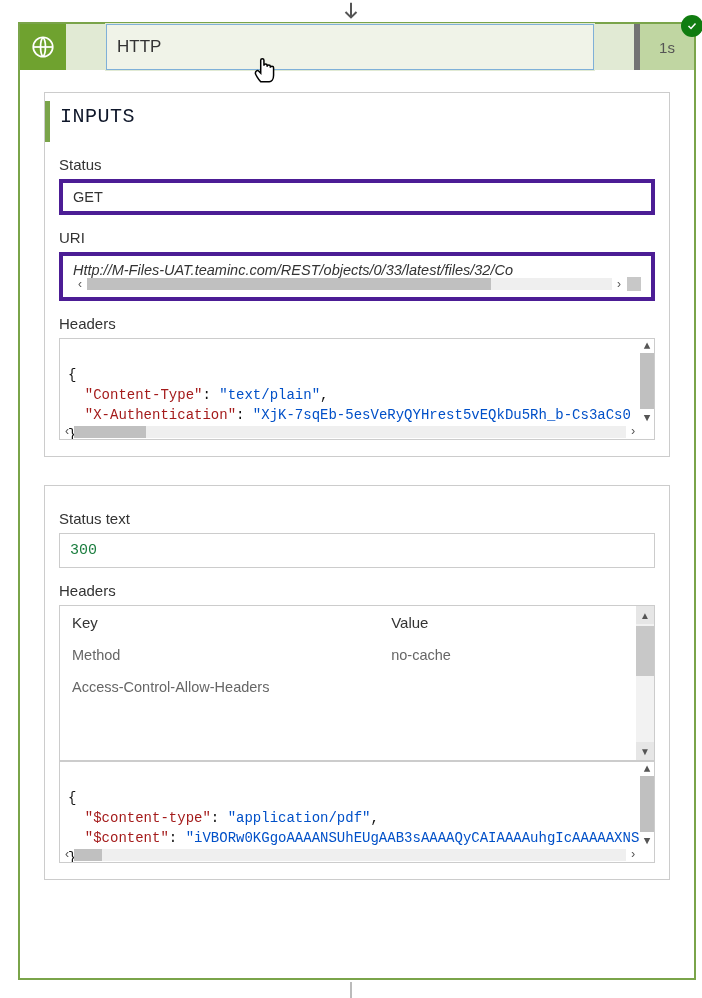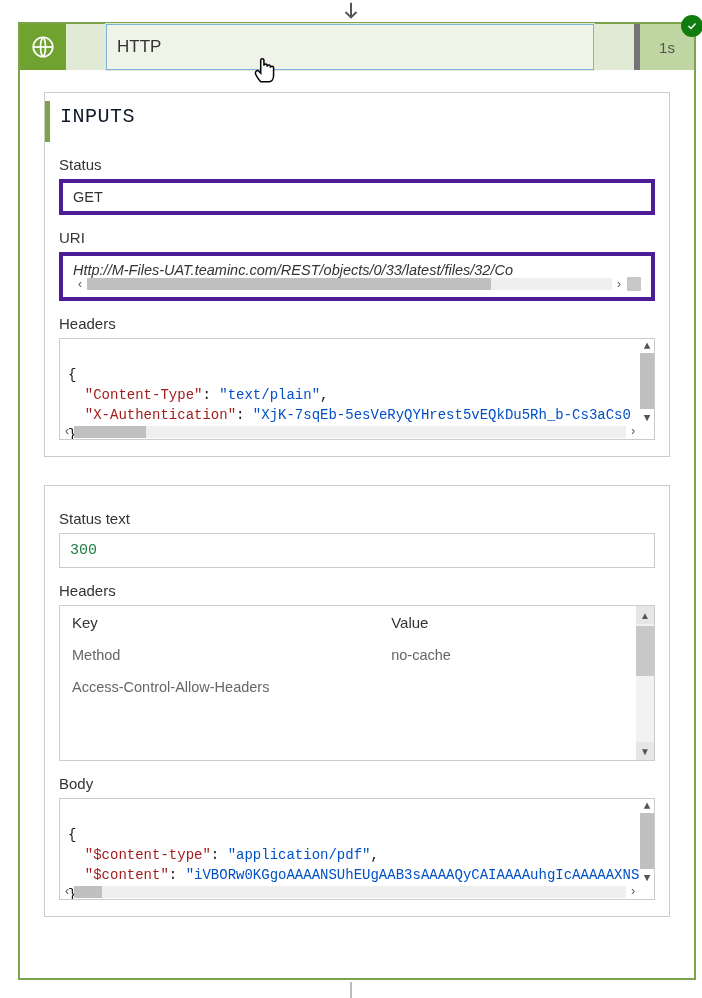--- a/index.html
+++ b/index.html
@@ -360,21 +360,20 @@
             <div class="kcol">Access-Control-Allow-Headers</div>
           </div>
         </div>
         <div class="kv-vscroll">
           <div class="arrbtn">▲</div>
           <div class="vthumb"></div>
           <div class="arrbtn" style="margin-top:auto">▼</div>
         </div>
       </div>
 
-      <div class="field-label">Body</div>
       <div class="code-box" style="height:102px">
         <div class="code-content">
 <span class="c-brace">{</span>
   <span class="c-key">"$content-type"</span><span class="c-punc">: </span><span class="c-str">"application/pdf"</span><span class="c-punc">,</span>
   <span class="c-key">"$content"</span><span class="c-punc">: </span><span class="c-str">"iVBORw0KGgoAAAANSUhEUgAAB3sAAAAQyCAIAAAAuhgIcAAAAAXNS</span>
 <span class="c-brace">}</span></div>
         <div class="v-up">▲</div>
         <div class="v-thumb" style="top:14px;height:56px"></div>
         <div class="v-down">▼</div>
         <div class="hscroll" style="position:absolute;bottom:0;left:0;right:14px">

